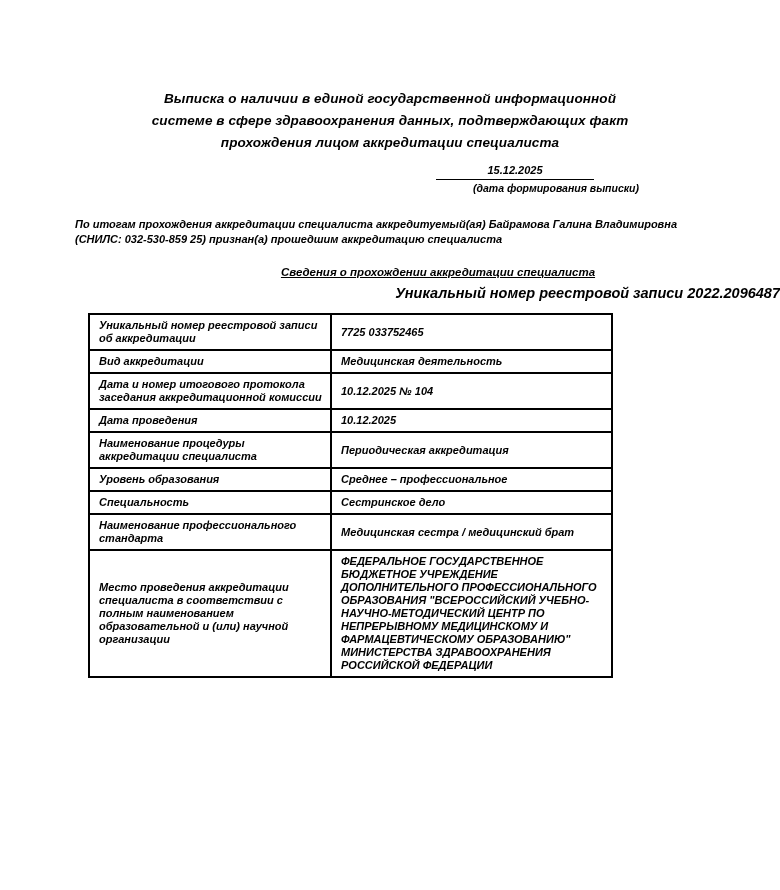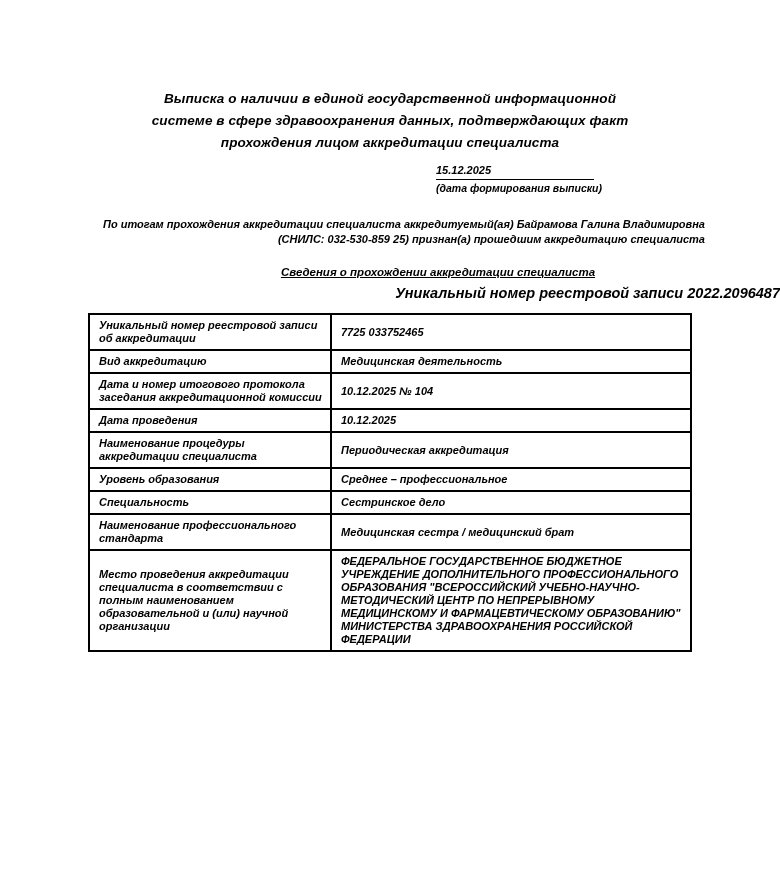--- a/index.html
+++ b/index.html
@@ -26,39 +26,41 @@
     text-align: center;
     font-size: 13.5px;
     line-height: 22px;
     letter-spacing: 0.1px;
   }
   .date-block {
     position: absolute;
     top: 164px;
     left: 436px;
     width: 158px;
+    text-align: center;
     font-size: 11px;
   }
   .date-value {
     display: block;
     padding-bottom: 3px;
     border-bottom: 1.5px solid #000000;
   }
   .date-caption {
     display: block;
     padding-top: 2px;
     font-size: 10.5px;
     white-space: nowrap;
+    margin-left: 37px;
   }
   .intro {
     position: absolute;
     top: 217px;
     left: 75px;
     width: 630px;
-    text-align: right;
+    text-align: left;
     font-size: 11px;
     line-height: 15px;
   }
   .section-heading {
     position: absolute;
     top: 266px;
     left: 0;
     width: 100%;
     text-align: center;
     font-size: 11.5px;
@@ -70,21 +72,21 @@
     top: 285px;
     left: 0;
     width: 100%;
     text-align: right;
     font-size: 14.5px;
   }
   table.acc-table {
     position: absolute;
     top: 313px;
     left: 88px;
-    width: 604px;
+    width: 525px;
     border-collapse: collapse;
     table-layout: fixed;
     font-size: 11px;
     line-height: 13px;
   }
   table.acc-table col.c1 { width: 242px; }
   table.acc-table td {
     border: 2px solid #000000;
     padding: 4px 8px 4px 9px;
     vertical-align: middle;
@@ -118,21 +120,21 @@
     <colgroup>
         <col class="c1">
         <col class="c2">
       </colgroup>
     <tbody>
       <tr>
         <td>Уникальный номер реестровой записи об аккредитации</td>
         <td>7725 033752465</td>
       </tr>
       <tr>
-        <td>Вид аккредитацию</td>
+        <td>Вид аккредитации</td>
         <td>Медицинская деятельность</td>
       </tr>
       <tr>
         <td>Дата и номер итогового протокола заседания аккредитационной комиссии</td>
         <td>10.12.2025 № 104</td>
       </tr>
       <tr>
         <td>Дата проведения</td>
         <td>10.12.2025</td>
       </tr>

